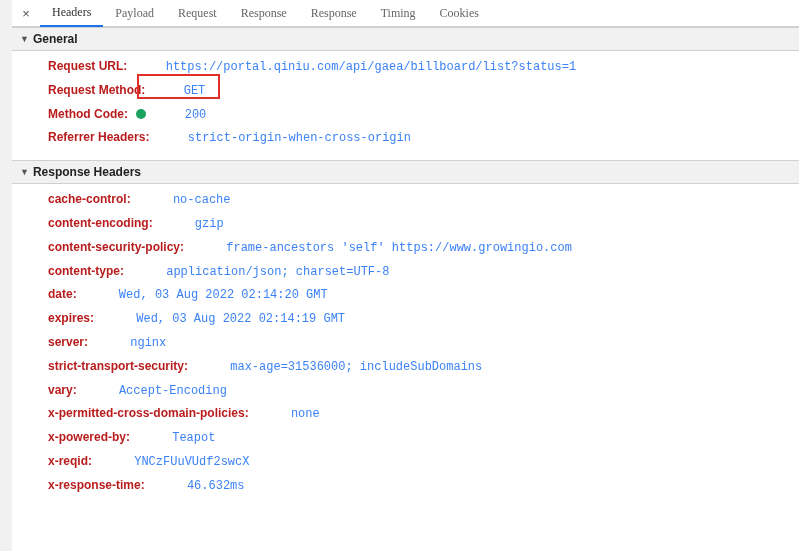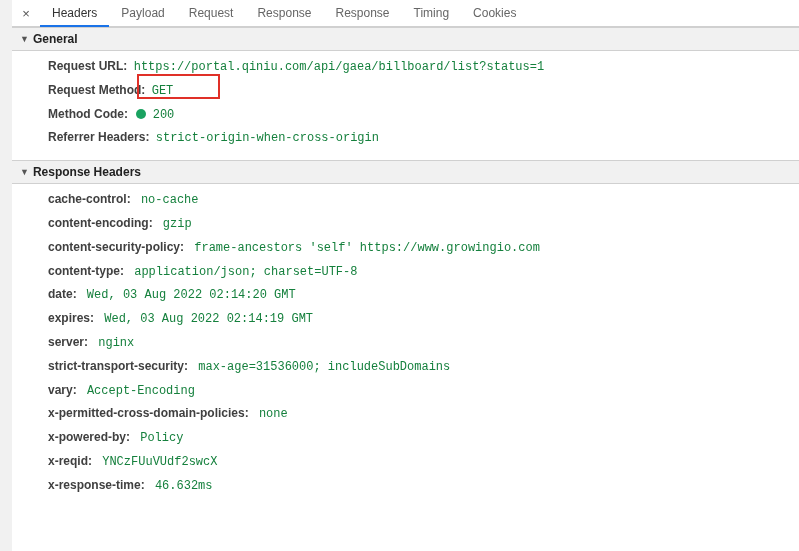--- a/index.html
+++ b/index.html
@@ -46,20 +46,21 @@
       cursor: pointer;
       font-size: 13px;
     }
     .tab {
       padding: 0 12px;
       height: 100%;
       display: flex;
       align-items: center;
       cursor: pointer;
       color: #666;
+      font-family: Liberation Serif, serif;
     }
     .tab.active {
       color: #333;
       border-bottom: 2px solid #1a73e8;
       margin-bottom: -1px;
     }
     .section-header {
       background: #f1f1f1;
       border-top: 1px solid #d0d0d0;
       border-bottom: 1px solid #d0d0d0;
@@ -78,26 +79,27 @@
     }
     .panel-body {
       padding: 4px 0 10px 0;
     }
     .row {
       padding: 3px 0 3px 36px;
       line-height: 1.4;
     }
     .key {
       font-weight: bold;
-      color: #404040;
+      color: #b91c1c;
       margin-right: 3px;
     }
     .val {
       font-family: Consolas, "Courier New", monospace;
-      color: #15803d;
+      color: #3b82f6;
+      margin-left: 32px;
     }
     .status-dot {
       display: inline-block;
       width: 10px;
       height: 10px;
       border-radius: 50%;
       background: #1aa260;
       margin: 0 3px 0 2px;
       vertical-align: -1px;
     }
@@ -162,21 +164,21 @@
     <div class="row"><span class="key">cache-control:</span><span class="val"> no-cache</span></div>
         <div class="row"><span class="key">content-encoding:</span><span class="val"> gzip</span></div>
         <div class="row"><span class="key">content-security-policy:</span><span class="val"> frame-ancestors 'self' https://www.growingio.com</span></div>
         <div class="row"><span class="key">content-type:</span><span class="val"> application/json; charset=UTF-8</span></div>
         <div class="row"><span class="key">date:</span><span class="val"> Wed, 03 Aug 2022 02:14:20 GMT</span></div>
         <div class="row"><span class="key">expires:</span><span class="val"> Wed, 03 Aug 2022 02:14:19 GMT</span></div>
         <div class="row"><span class="key">server:</span><span class="val"> nginx</span></div>
         <div class="row"><span class="key">strict-transport-security:</span><span class="val"> max-age=31536000; includeSubDomains</span></div>
         <div class="row"><span class="key">vary:</span><span class="val"> Accept-Encoding</span></div>
         <div class="row"><span class="key">x-permitted-cross-domain-policies:</span><span class="val"> none</span></div>
-        <div class="row"><span class="key">x-powered-by:</span><span class="val"> Policy</span></div>
+        <div class="row"><span class="key">x-powered-by:</span><span class="val"> Teapot</span></div>
         <div class="row"><span class="key">x-reqid:</span><span class="val"> YNCzFUuVUdf2swcX</span></div>
         <div class="row"><span class="key">x-response-time:</span><span class="val"> 46.632ms</span></div>
       </div>
 
   </div>
 </div>
 
 <div class="highlight-box" id="hl" style="left: 137px; top: 74px; width: 83px; height: 25px;"></div>
 
 </body></html>

